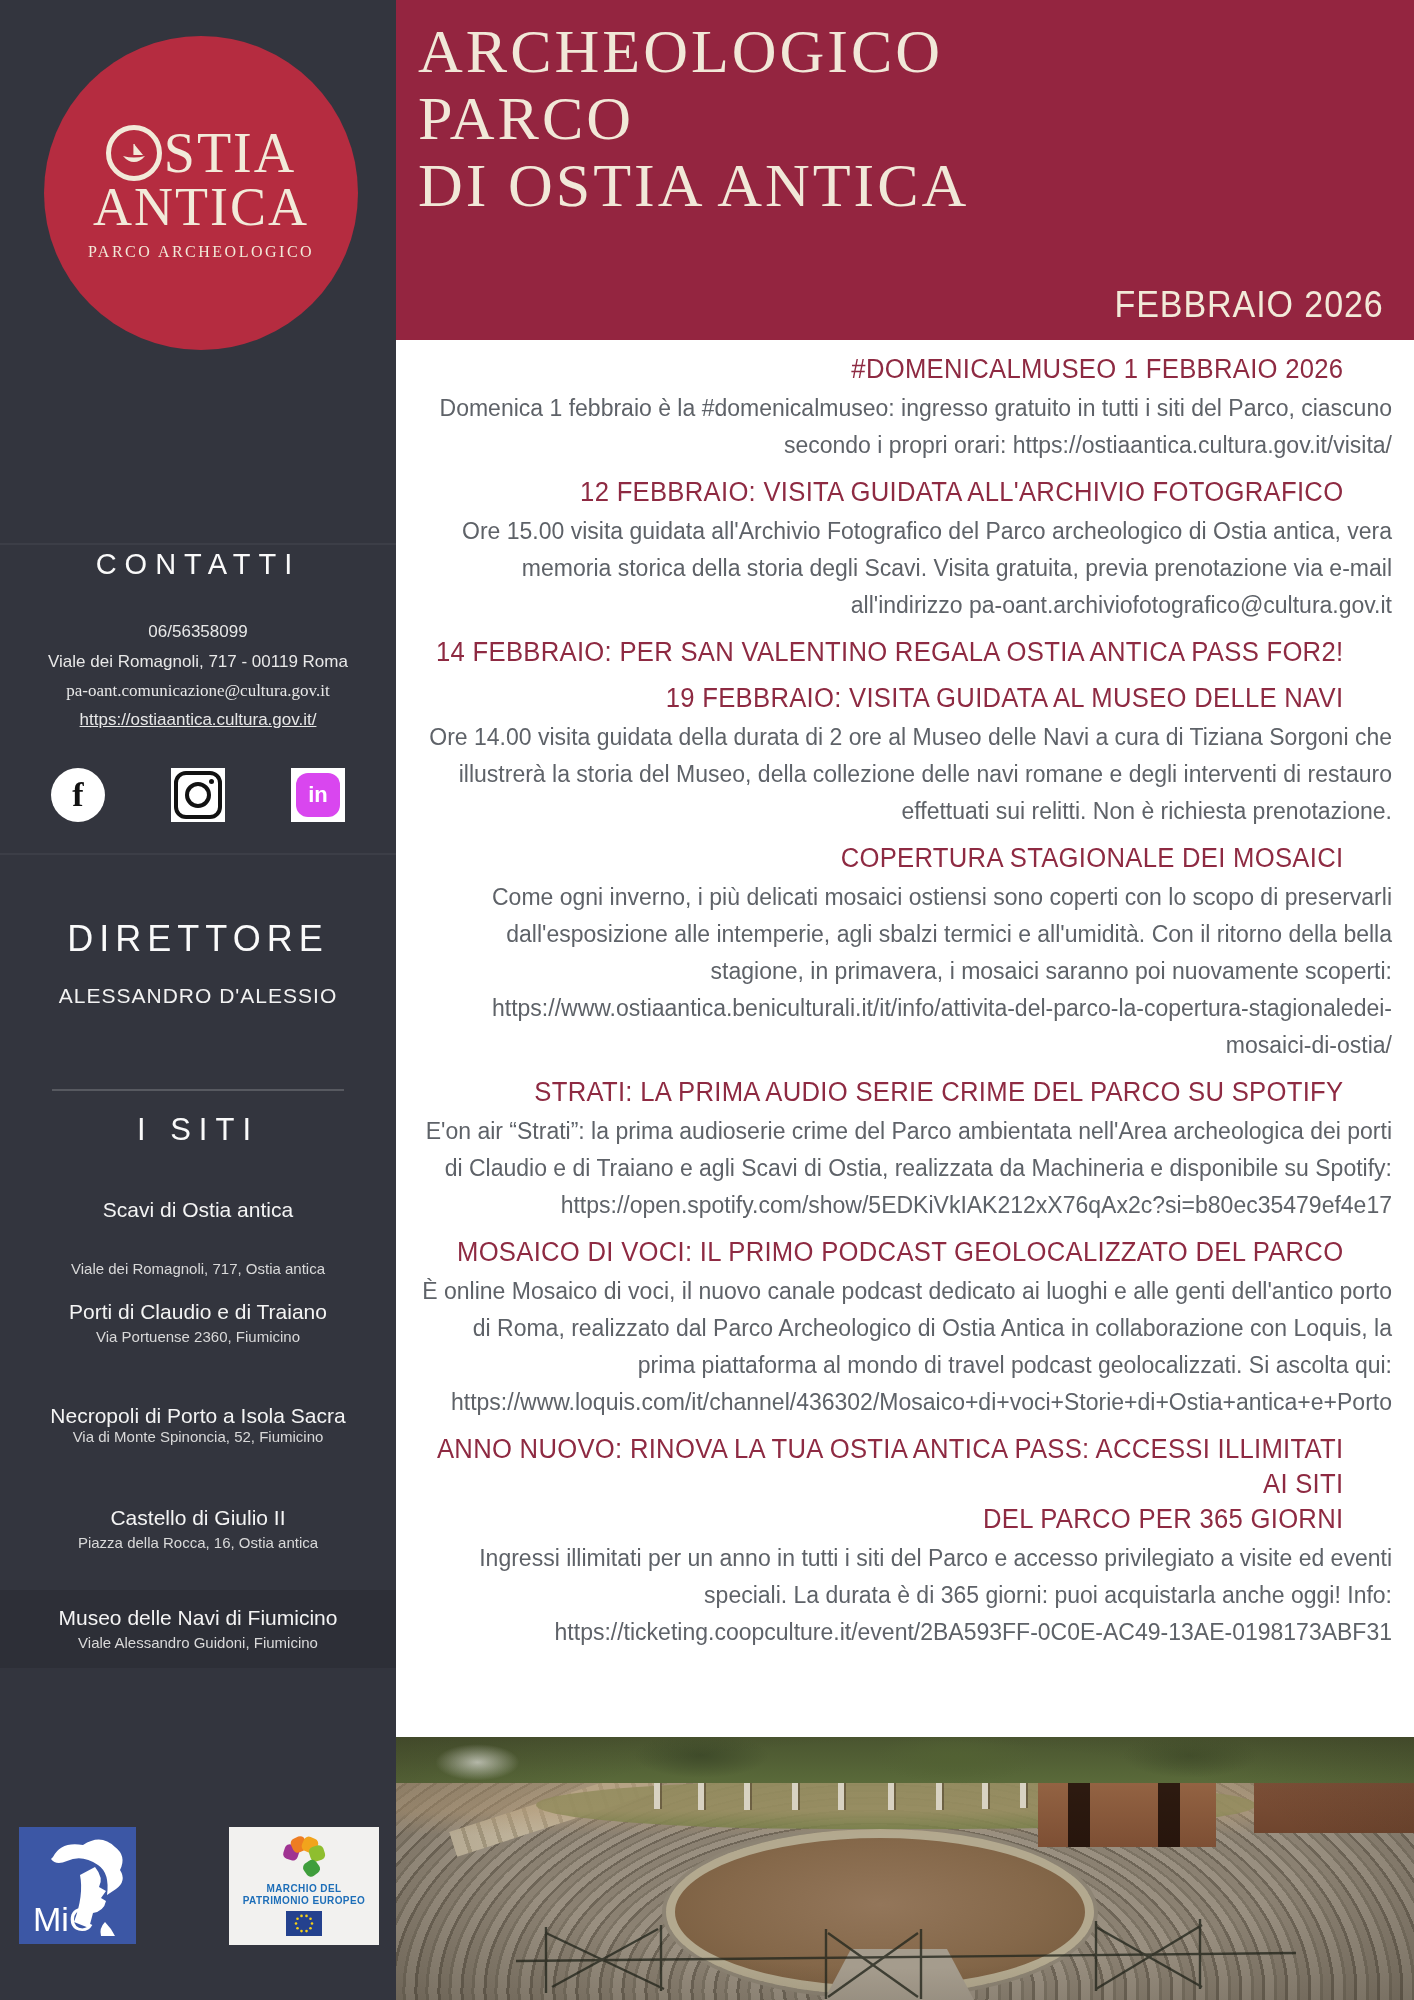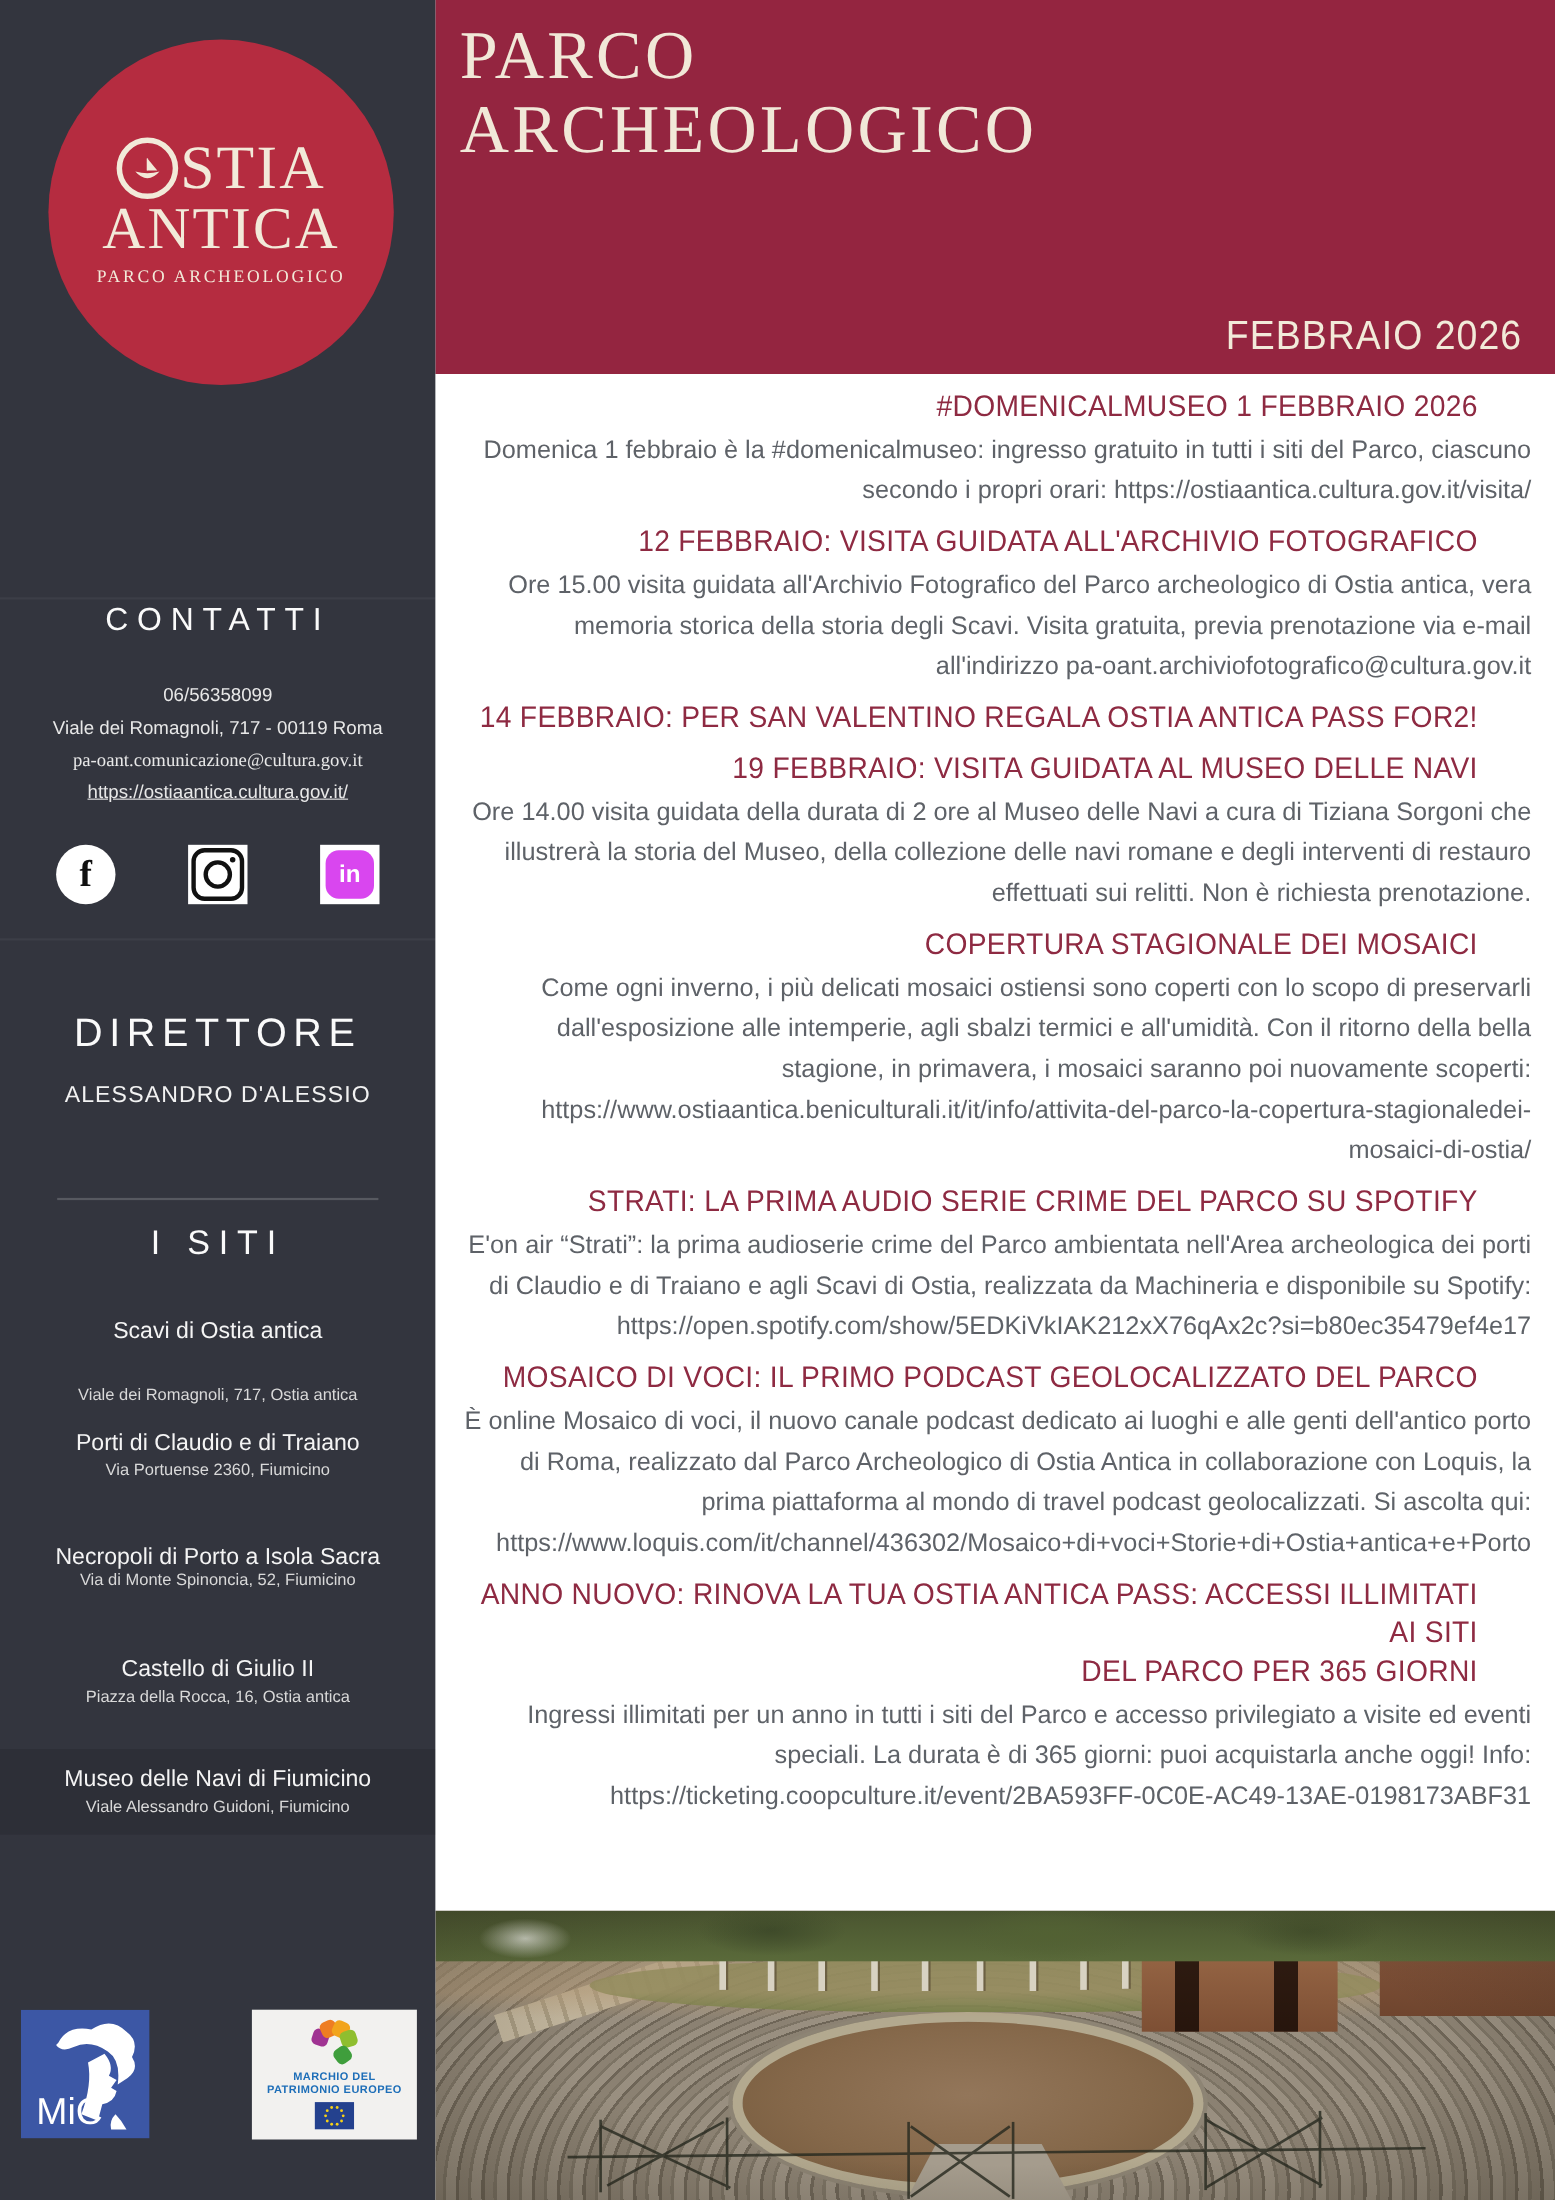--- a/index.html
+++ b/index.html
@@ -195,22 +195,23 @@
             <circle cx="15.5" cy="20.1" r="1.3"></circle>
           <circle cx="20.5" cy="20.1" r="1.3"></circle>
             <circle cx="24.5" cy="17.2" r="1.3"></circle>
         </g>
       </svg>
     </div>
   </div>
 
   <div class="band">
     <div class="band-title">
+      <div>ARCHEOLOGICO</div>
       <div>PARCO</div>
-      <div>ARCHEOLOGICO</div>
+      <div>DI OSTIA ANTICA</div>
     </div>
     <div class="band-issue">FEBBRAIO 2026</div>
   </div>
 
   <div class="content">
     <h2 class="news-title" style="margin-top:6px;">#DOMENICALMUSEO 1 FEBBRAIO 2026</h2>
     <p class="news-body">Domenica 1 febbraio è la #domenicalmuseo: ingresso gratuito in tutti i siti del Parco, ciascuno secondo i propri orari: https://ostiaantica.cultura.gov.it/visita/</p>
 
     <h2 class="news-title">12 FEBBRAIO: VISITA GUIDATA ALL'ARCHIVIO FOTOGRAFICO</h2>
     <p class="news-body">Ore 15.00 visita guidata all'Archivio Fotografico del Parco archeologico di Ostia antica, vera memoria storica della storia degli Scavi. Visita gratuita, previa prenotazione via e-mail all'indirizzo pa-oant.archiviofotografico@cultura.gov.it</p>

